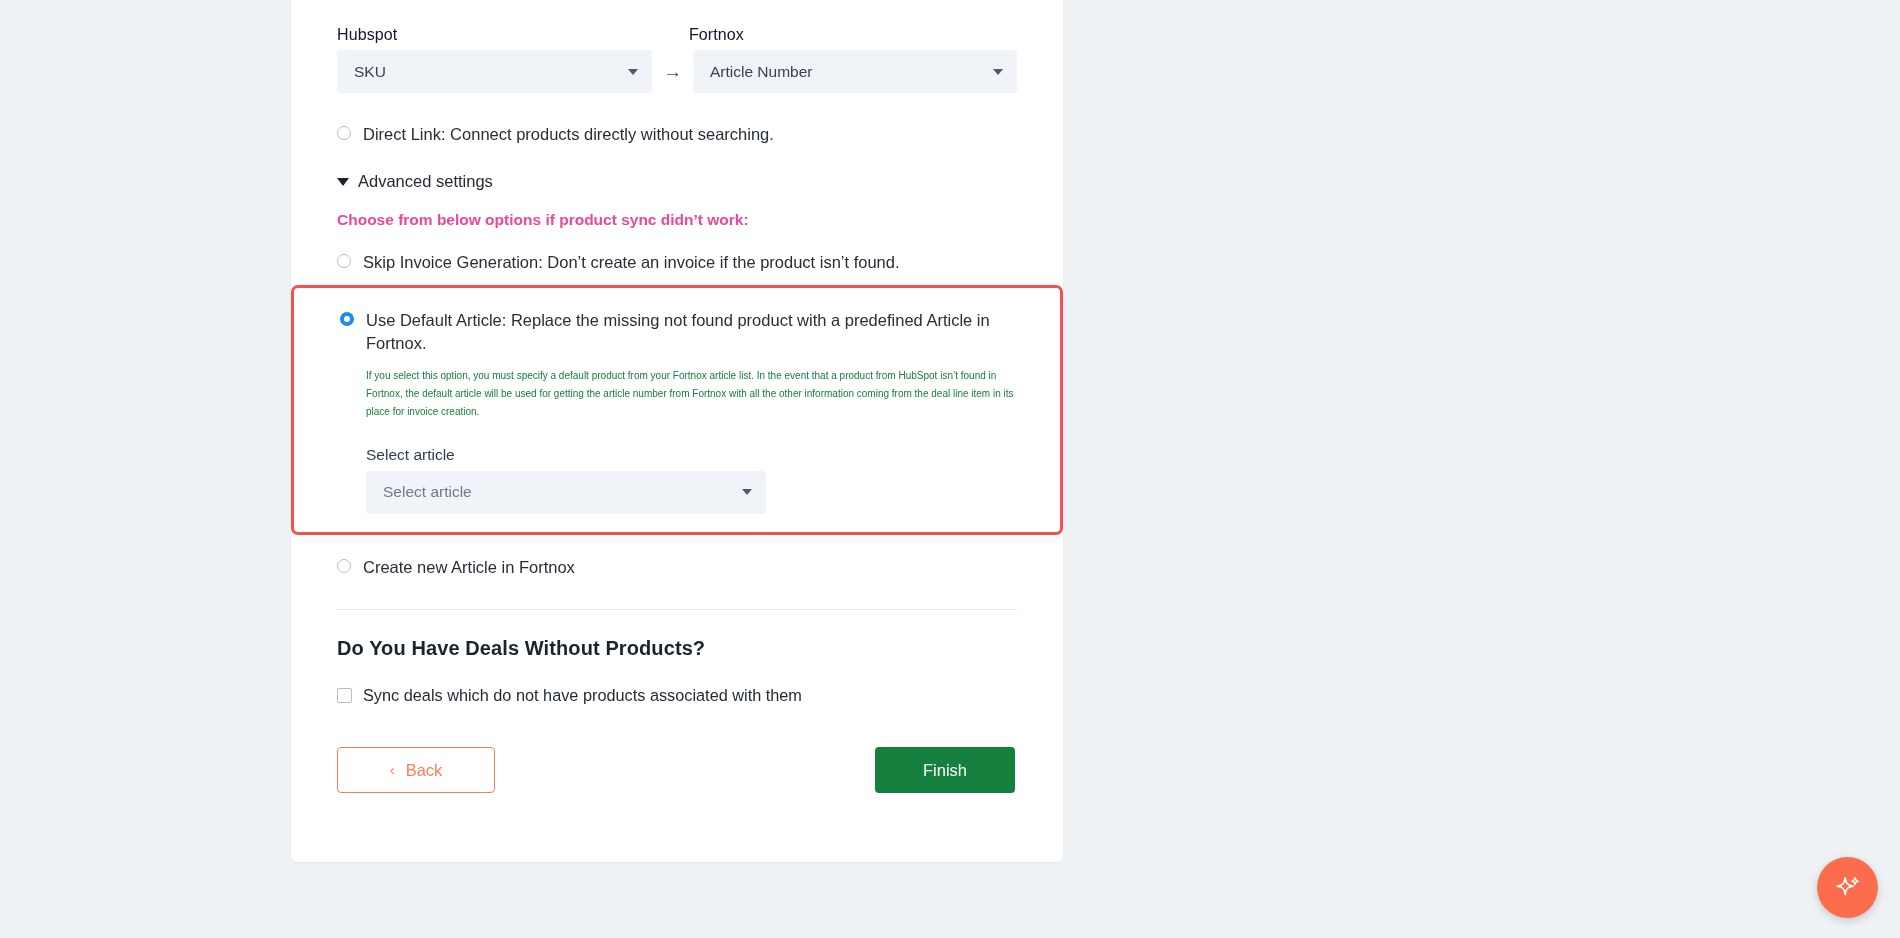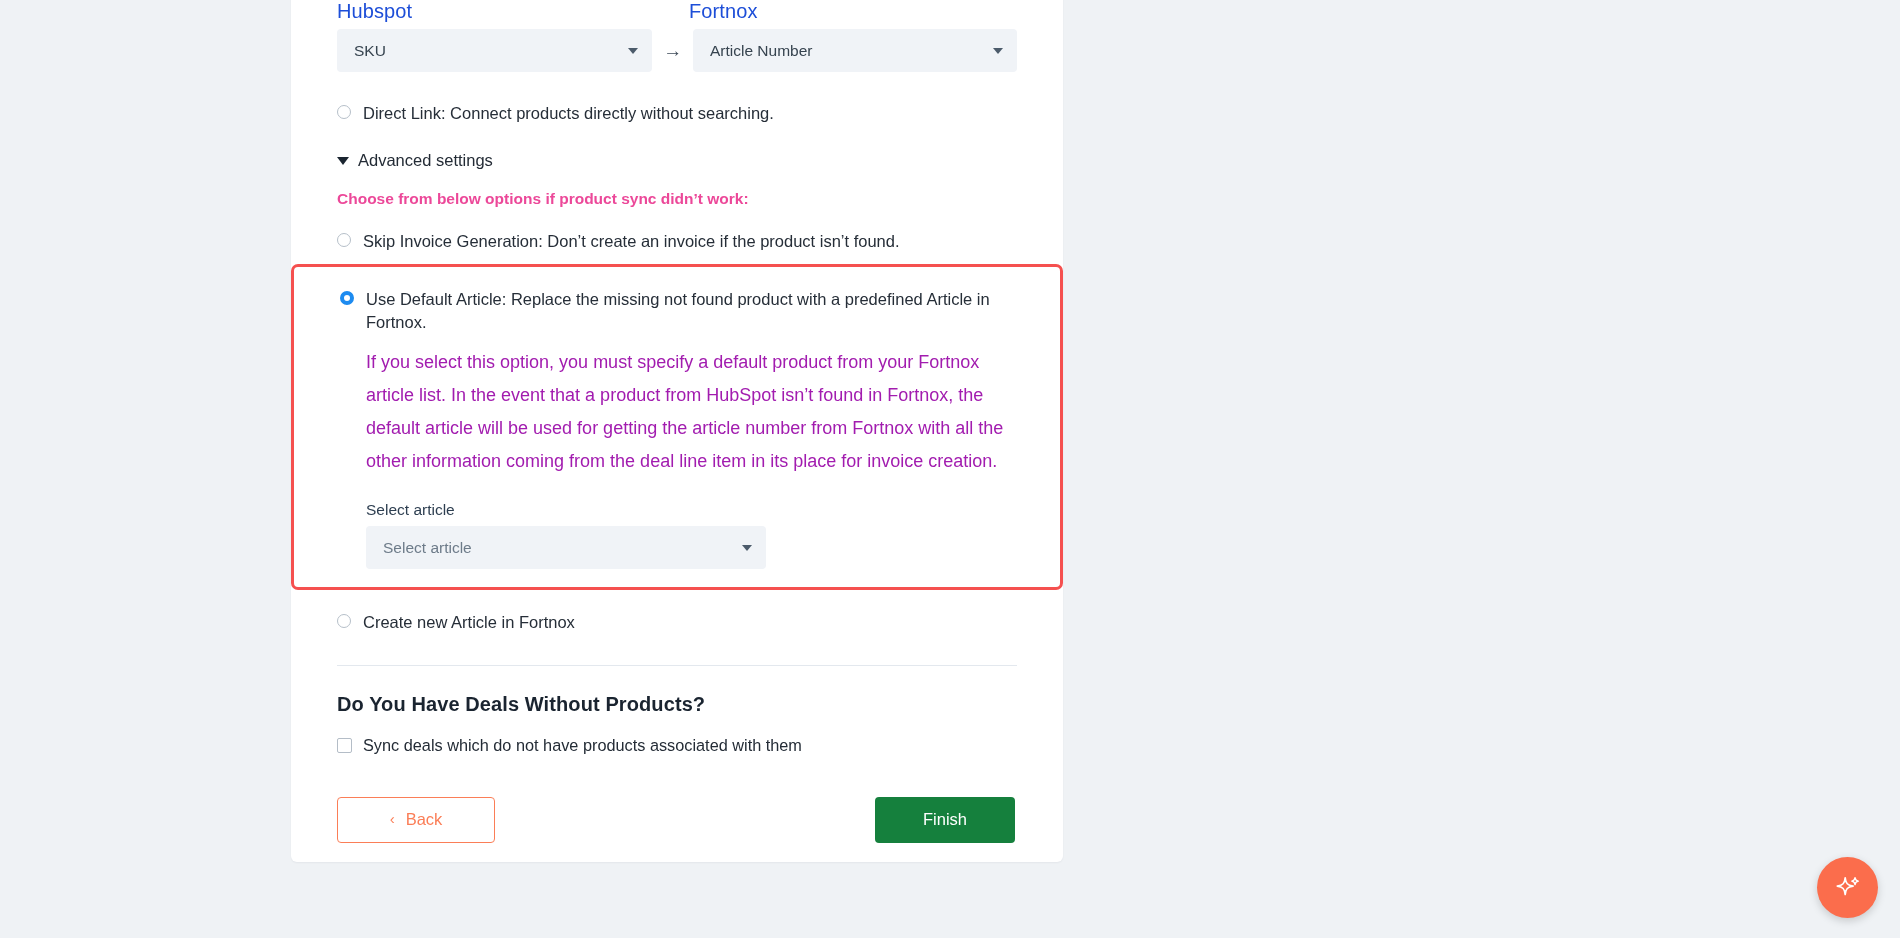--- a/index.html
+++ b/index.html
@@ -31,23 +31,24 @@
     width: 680px;
   }
 
   
   .map-row-labels {
     display: flex;
     gap: 0;
     margin-bottom: 6px;
   }
   .map-label {
-    font-size: 20px;
-    color: #1d4ed8;
+    font-size: 16px;
+    color: #0f172a;
     letter-spacing: .1px;
+    margin-top: 26px;
   }
   .map-label.hubspot { width: 352px; }
   .map-label.fortnox { width: 300px; }
 
   .map-row {
     display: flex;
     align-items: center;
     gap: 0;
   }
   .select-box {
@@ -138,22 +139,22 @@
     position: relative;
     margin-top: 10px;
     margin-left: -46px;
     margin-right: -46px;
     padding: 12px 46px 18px 46px;
     border: 3px solid #f5504f;
     border-radius: 7px;
   }
   .highlight-box .radio-line { margin-top: 9px; }
   .opt-desc {
-    font-size: 18px;
-    color: #a21caf;
+    font-size: 10px;
+    color: #15803d;
     line-height: 1.83;
     margin: 11px 0 0 26px;
     max-width: 650px;
   }
   .field-label {
     font-size: 15.5px;
     color: #2d3e50;
     margin: 24px 0 7px 26px;
   }
   .select-box.article {
@@ -181,21 +182,21 @@
     color: #78848f;
     line-height: 1.78;
     margin-top: 9px;
     max-width: 678px;
   }
 
   
   .check-line {
     display: flex;
     align-items: center;
-    margin-top: 20px;
+    margin-top: 26px;
     cursor: pointer;
   }
   .checkbox {
     width: 15px; height: 15px;
     border: 1px solid #b4bdc7;
     border-radius: 2px;
     background: #fff;
     margin-right: 11px;
     flex: 0 0 auto;
   }

